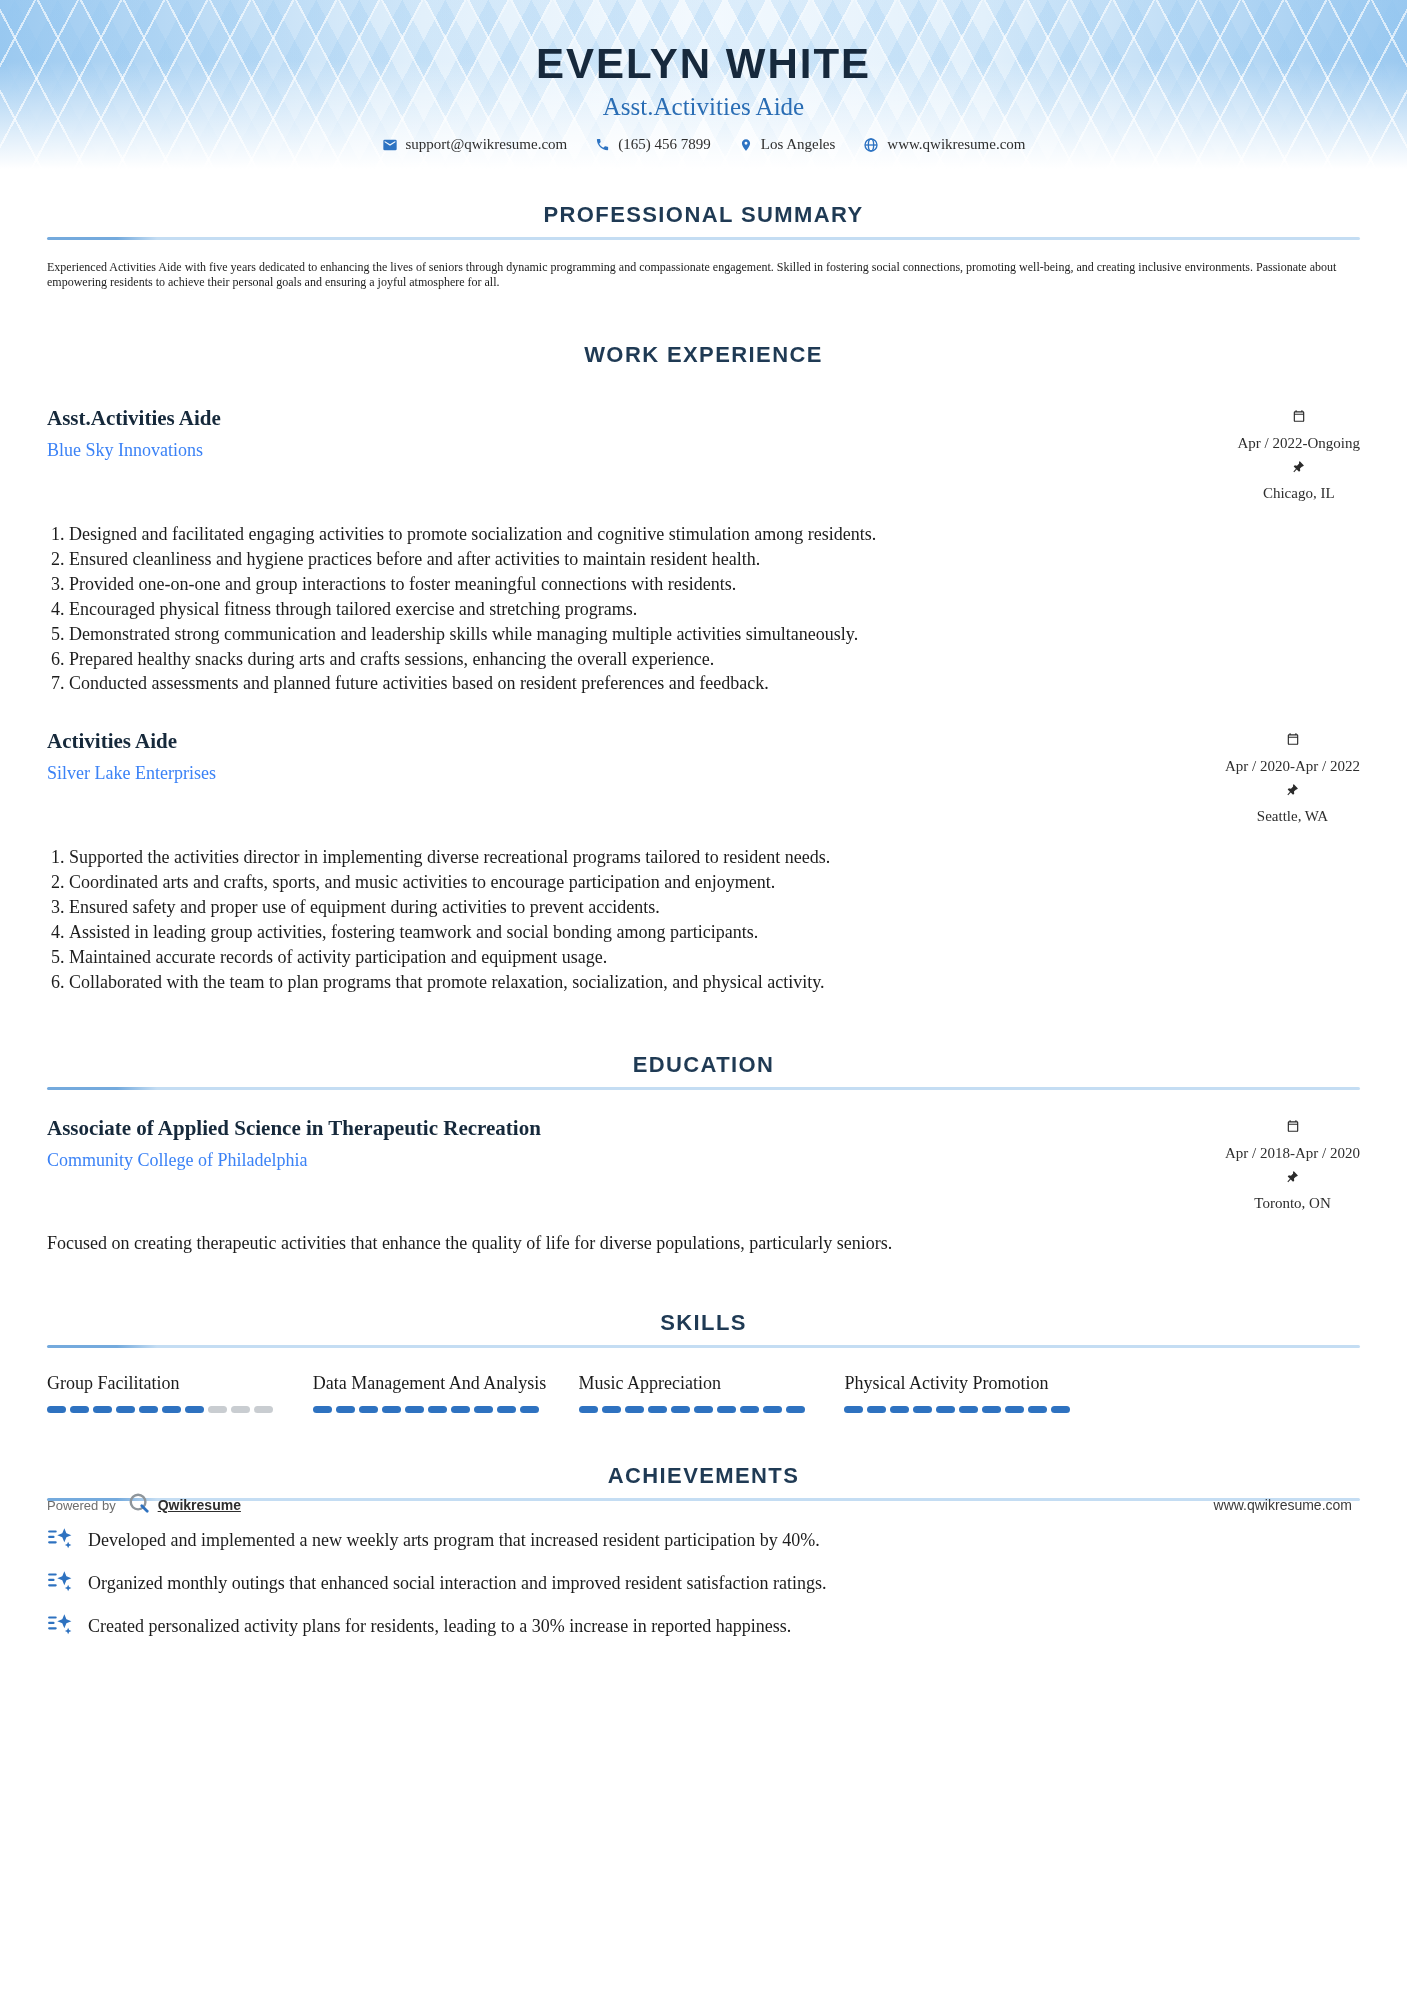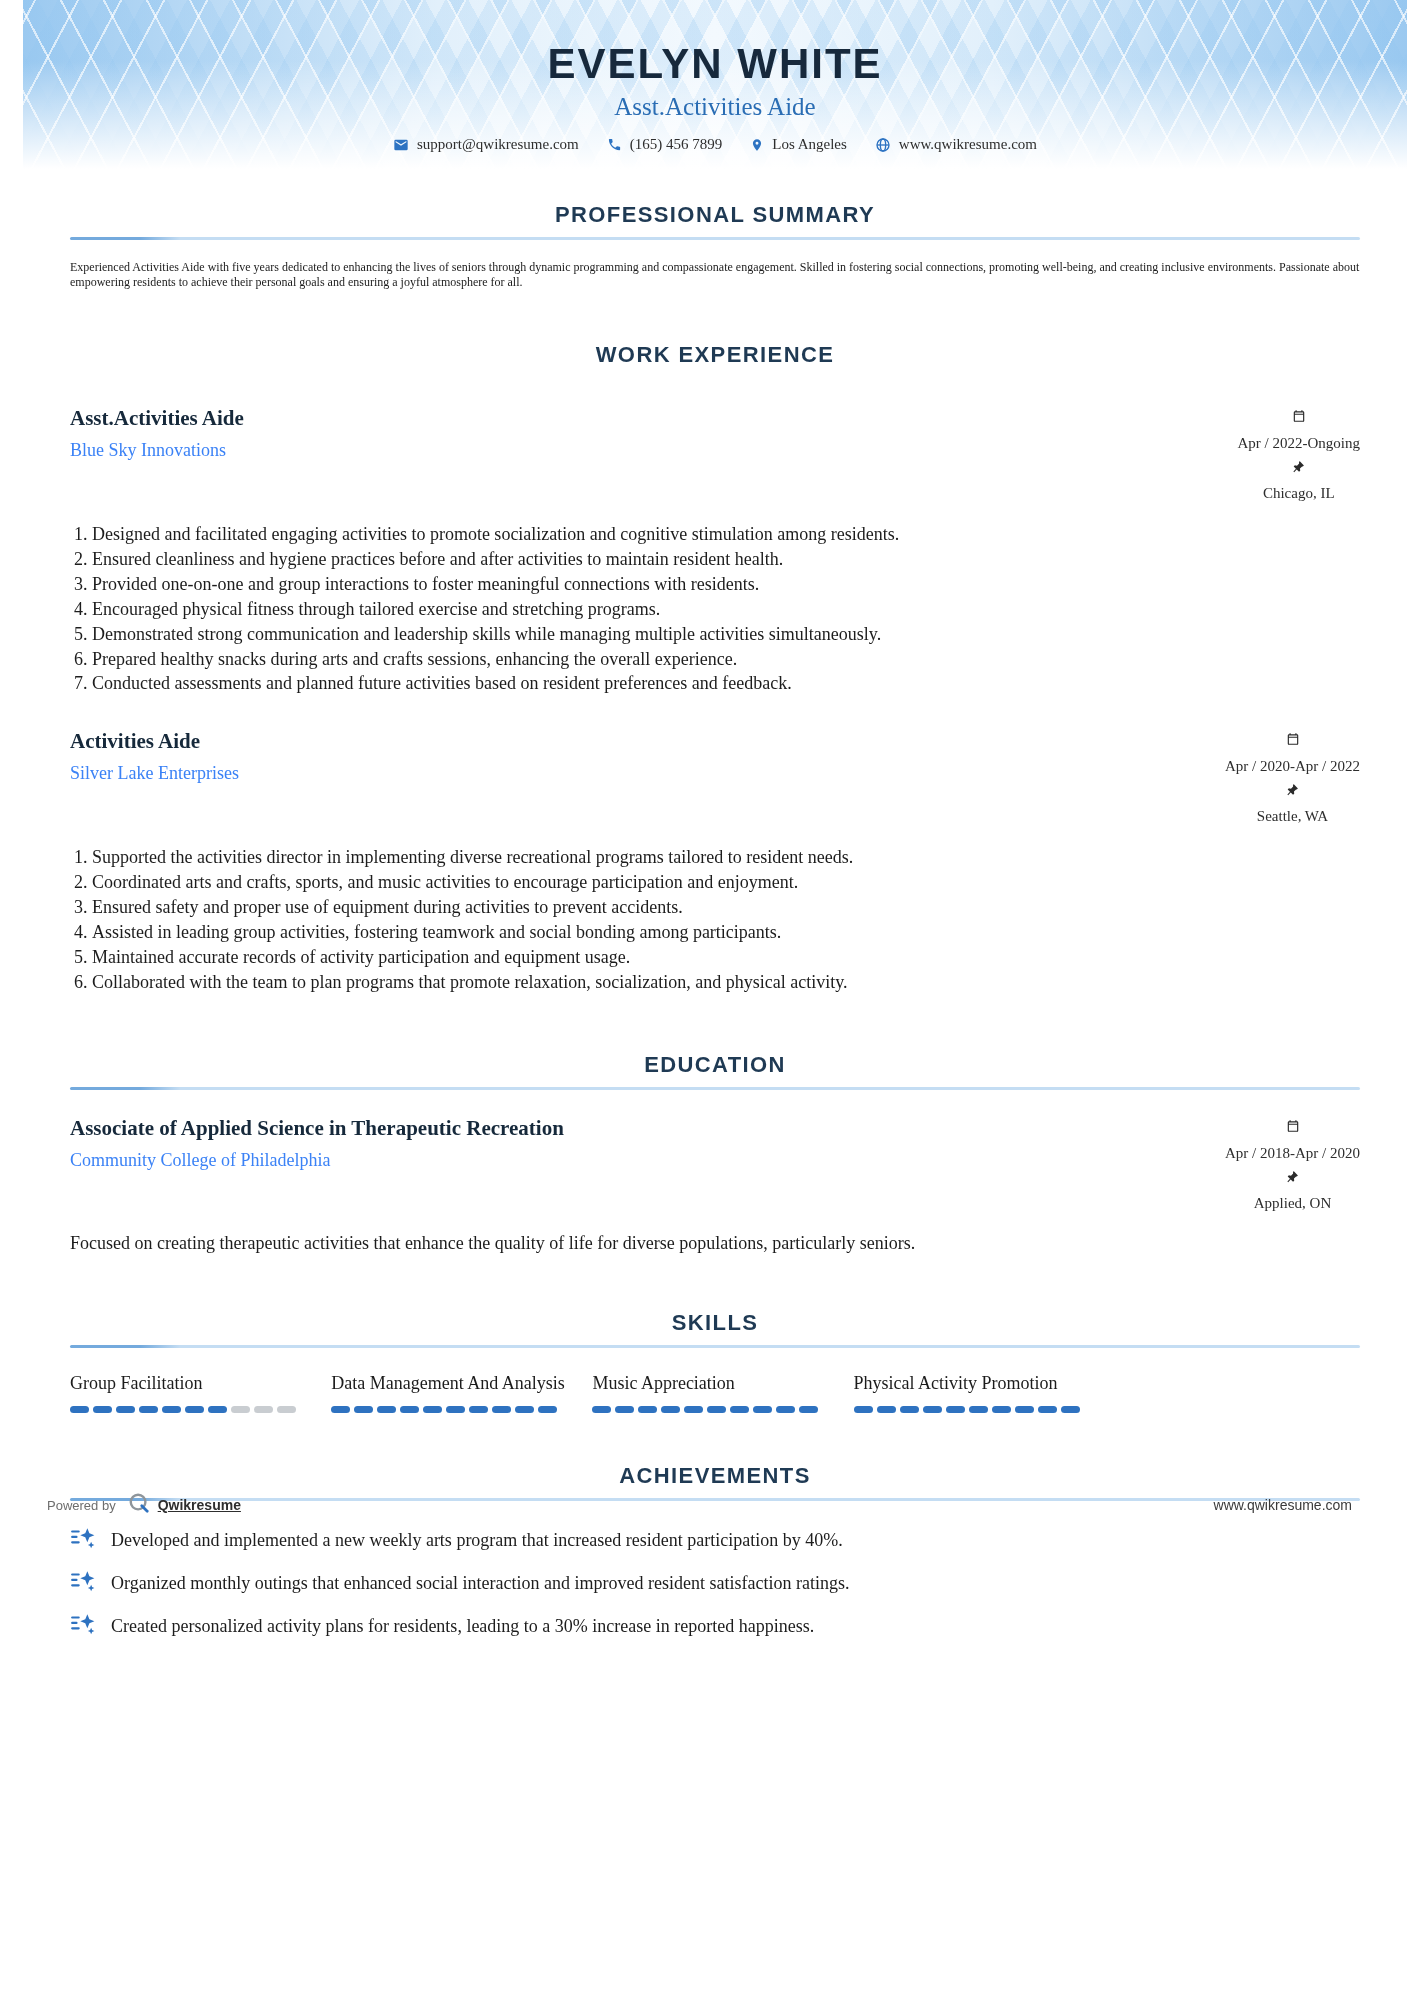--- a/index.html
+++ b/index.html
@@ -4,21 +4,21 @@
 <style>
   * { margin: 0; padding: 0; box-sizing: border-box; }
   html, body { background: #ffffff; }
   body {
     width: 1407px; height: 1990px;
     position: relative;
     font-family: "Liberation Serif", serif;
     color: #1d1d1d;
     overflow: hidden;
   }
-  .page { width: 1407px; height: 1990px; position: relative; padding-left: 23px; }
+  .page { width: 1407px; height: 1990px; position: relative; }
 
   
   .banner {
     height: 174px;
     text-align: center;
     padding-top: 40px;
     background-image:
       linear-gradient(to bottom, rgba(255,255,255,0) 35%, #ffffff 97%),
       repeating-linear-gradient(62deg, rgba(255,255,255,.65) 0 2px, rgba(255,255,255,0) 2px 38px),
       repeating-linear-gradient(-62deg, rgba(255,255,255,.65) 0 2px, rgba(255,255,255,0) 2px 38px),
@@ -273,21 +273,21 @@
                   </svg>
               </span>
               <span>Apr / 2018-Apr / 2020</span>
             </div>
             <div class="meta-row">
               <span>
                 <svg width="13" height="13" viewBox="0 0 24 24" fill="#2b2b2b">
                     <path d="M14 2l8 8-2.2 2.2-1.1-.4-4 4 .5 3.9-2.2 2.2-4.3-4.3L4 22.4 2.6 21l4.7-4.7-4.2-4.2 2.2-2.2 3.9.5 4-4-.4-1.1L14 2z"></path>
                   </svg>
               </span>
-              <span>Applied, ON</span>
+              <span>Toronto, ON</span>
             </div>
           </div>
         </div>
         <p class="edu-desc">Focused on creating therapeutic activities that enhance the quality of life for diverse populations, particularly seniors.</p>
       </div>
     </section>
 
     <section class="skills-section">
       <h2 class="section-heading">SKILLS</h2>
       <div class="rule"></div>

